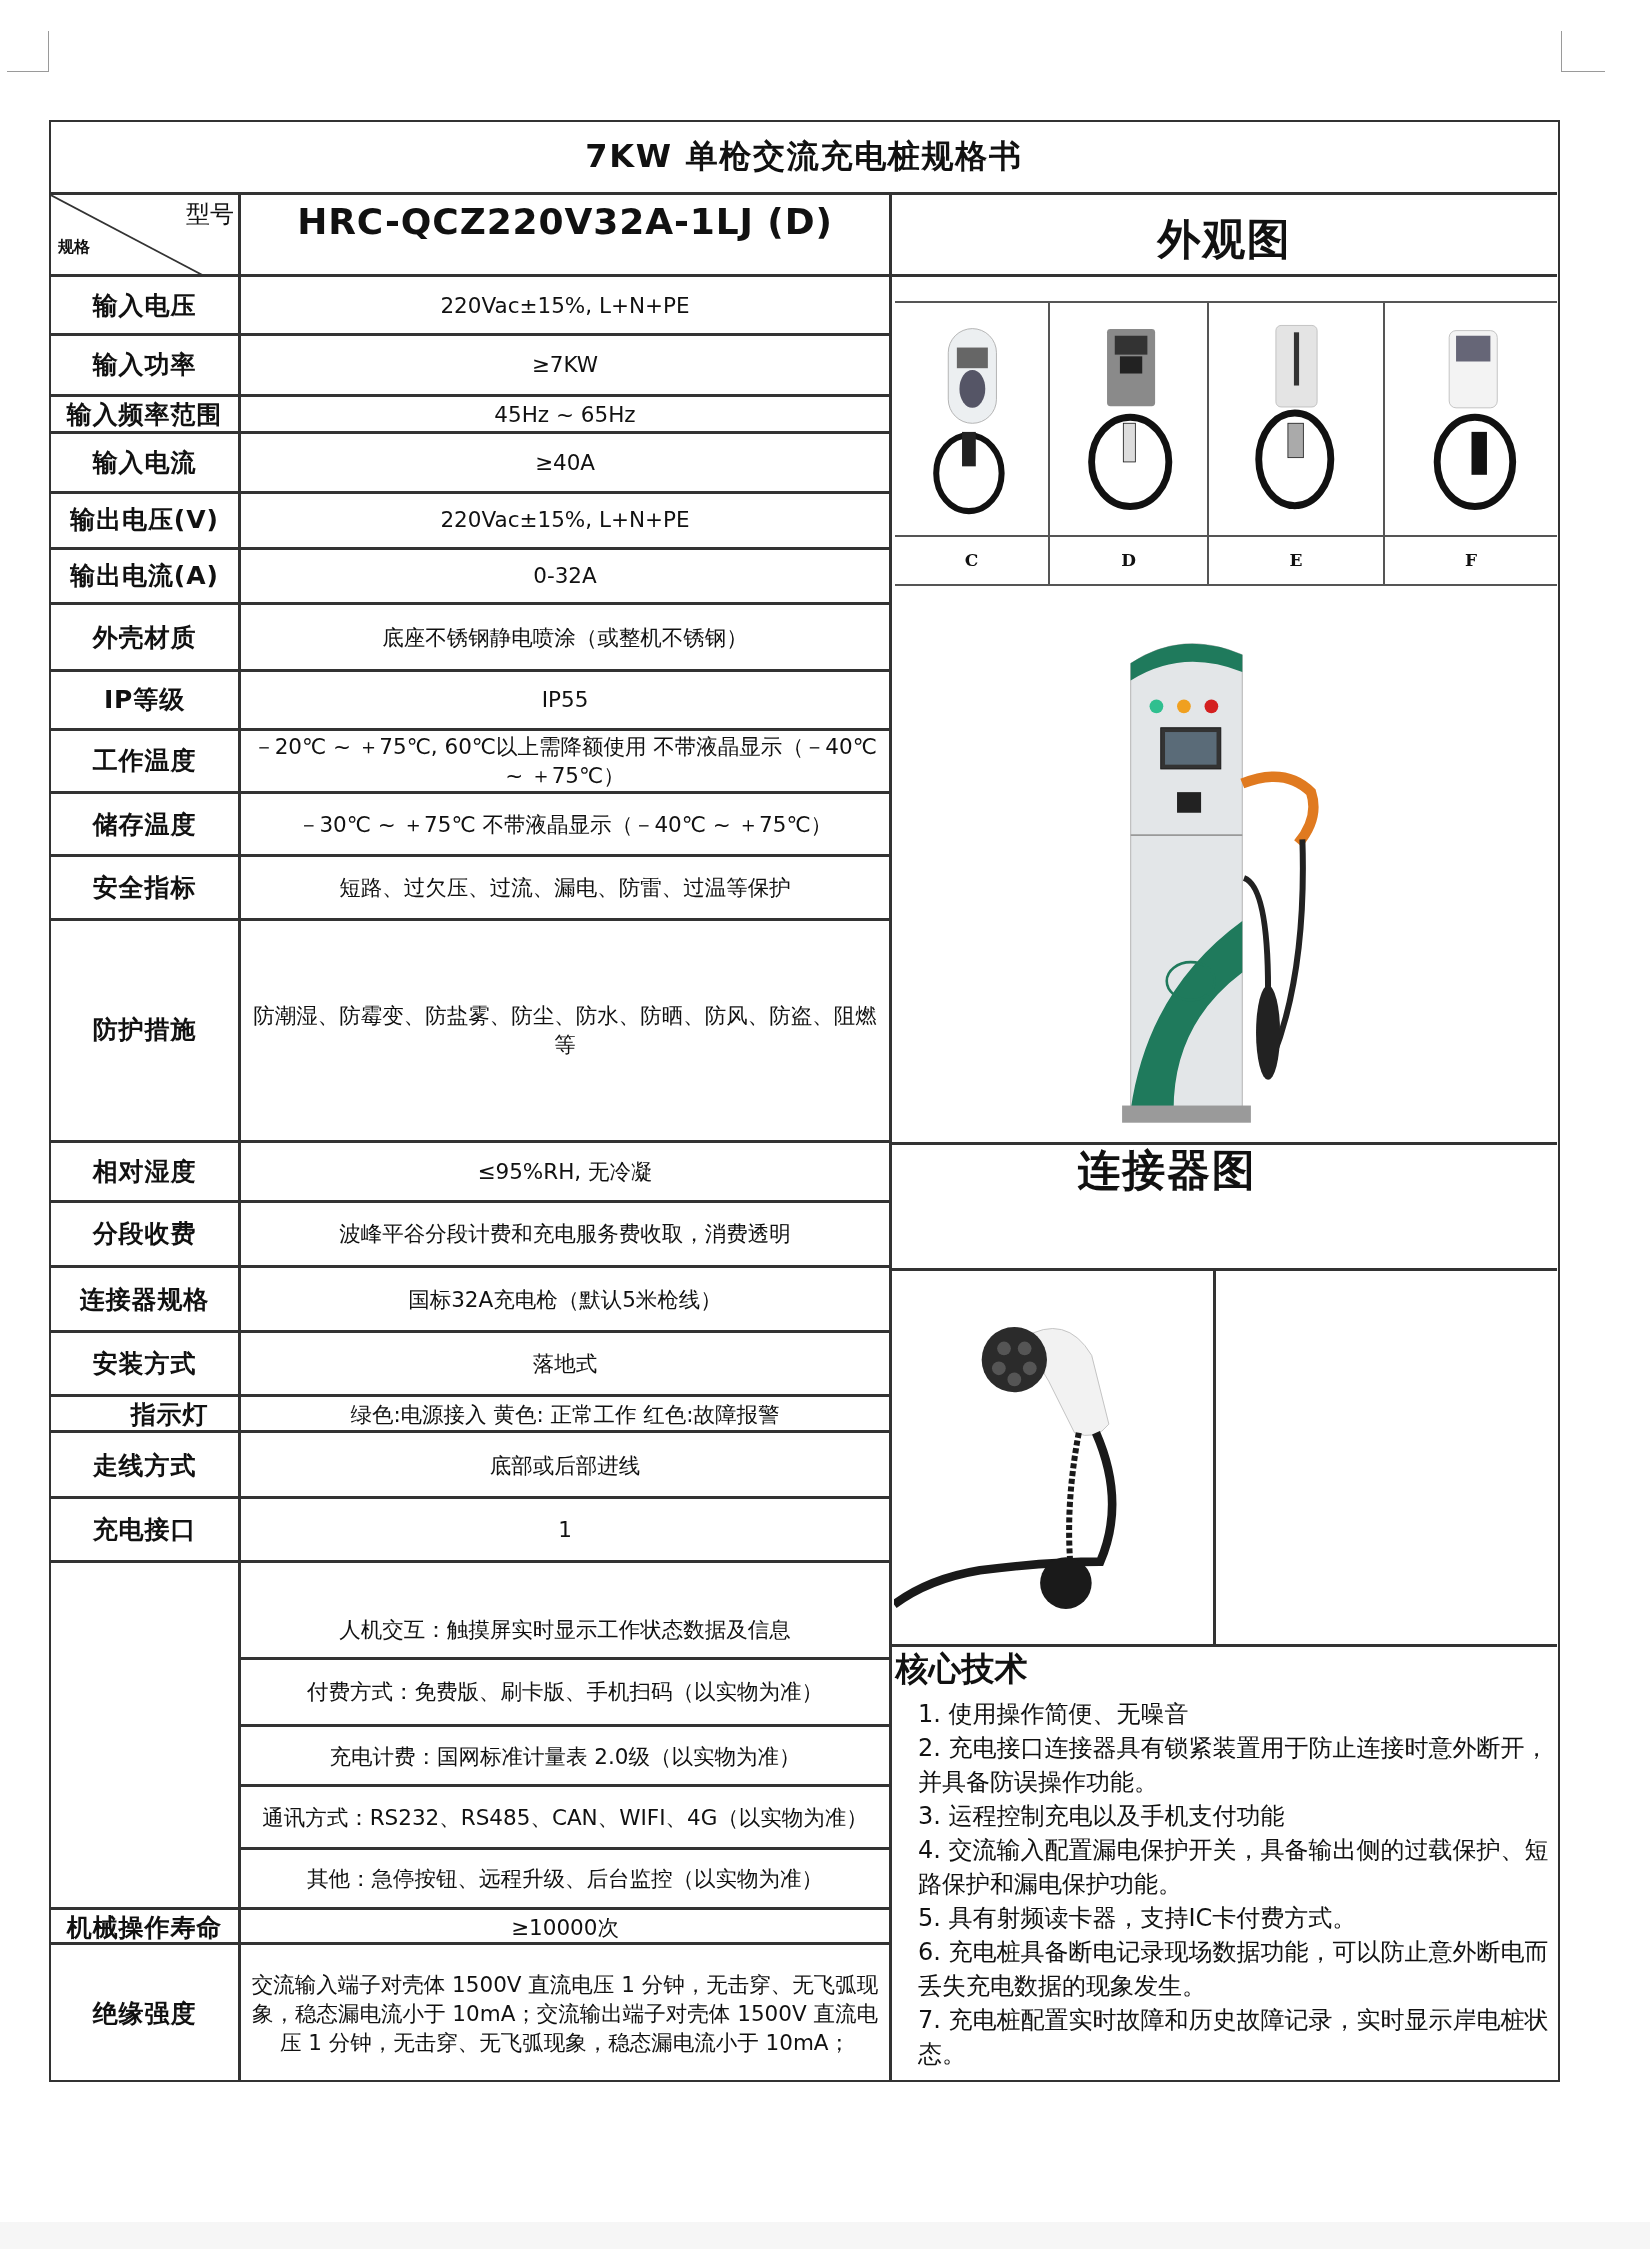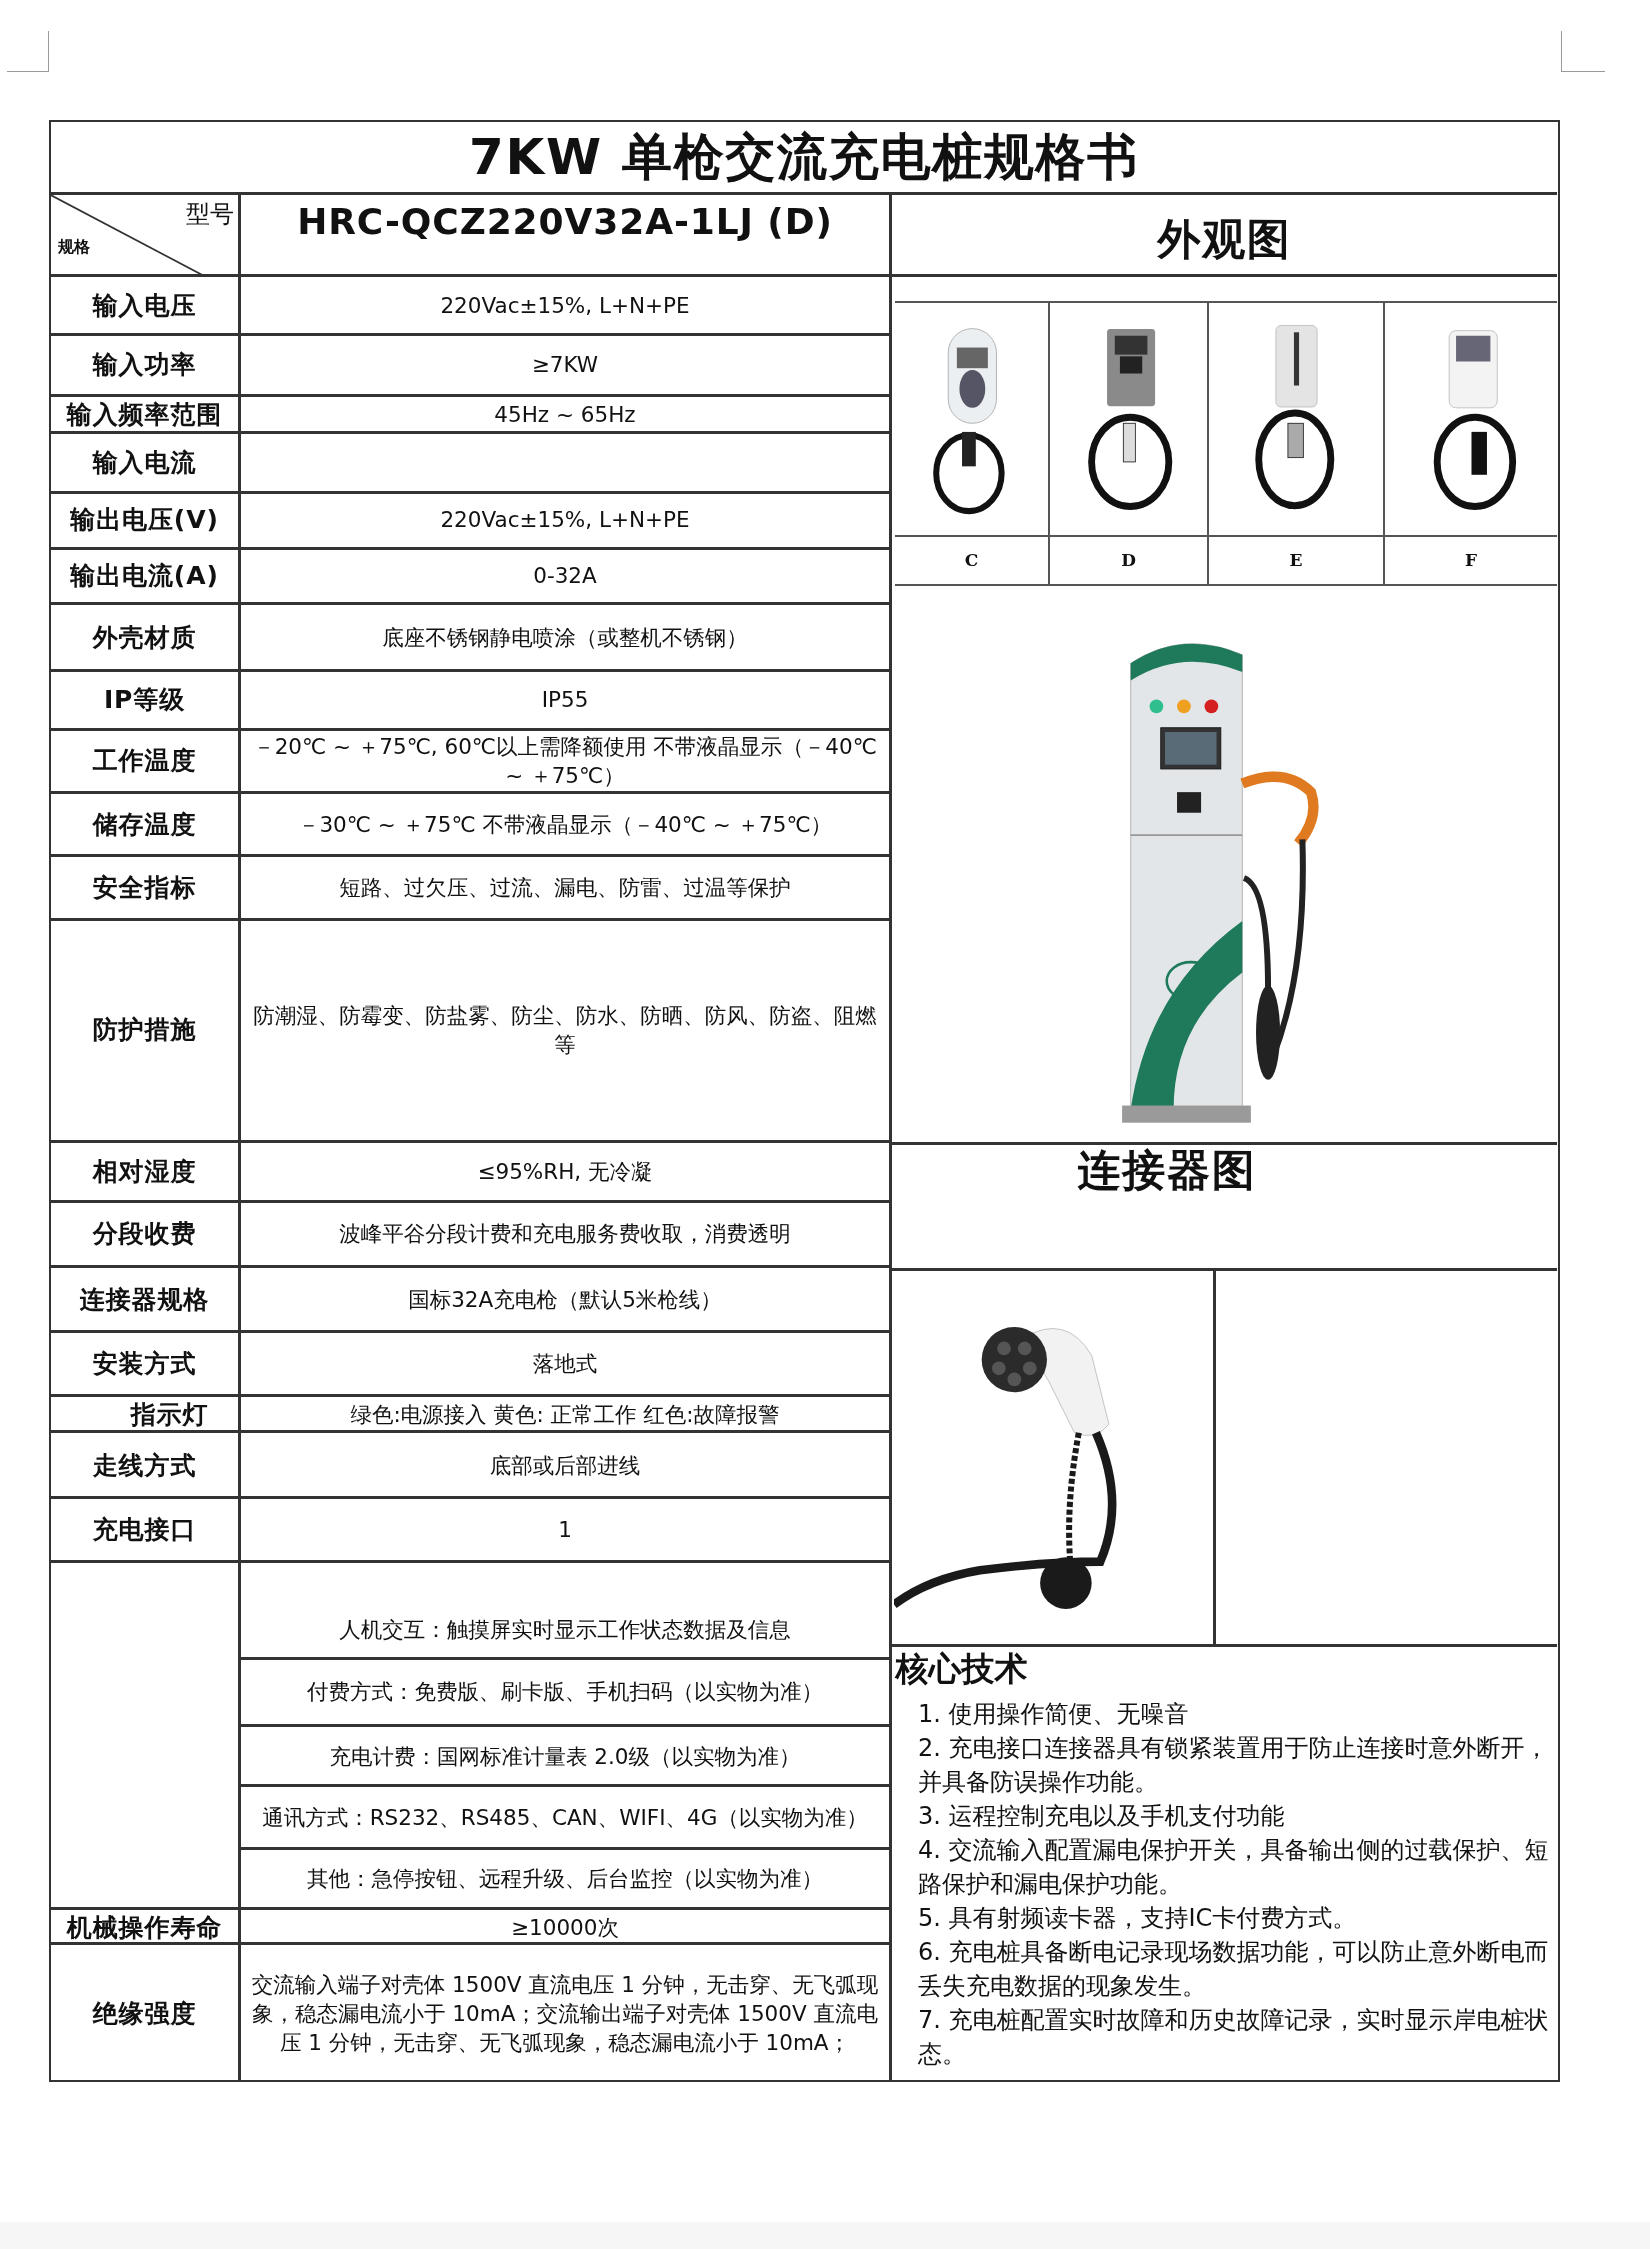--- a/index.html
+++ b/index.html
@@ -13,21 +13,21 @@
   .sheet { position:absolute; left:49px; top:120px; width:1511px; height:1962px;
            border:2.6px solid #333; box-sizing:border-box; }
   .hline, .vline { position:absolute; background:#333; }
   .hline { height:2.6px; }
   .vline { width:2.6px; }
 
   .cell { position:absolute; display:flex; align-items:center; justify-content:center;
           text-align:center; box-sizing:border-box; }
   .label { font-weight:bold; font-size:25px; letter-spacing:0.9px; }
   .value { font-size:21.5px; line-height:29px; padding:0 5.2px; }
-  .title { font-weight:bold; font-size:50px; letter-spacing:1.7px; }
+  .title { font-weight:bold; font-size:32px; letter-spacing:1.7px; }
   .model { font-weight:bold; font-size:36px; letter-spacing:0.9px; }
   .section-title { font-weight:bold; font-size:43px; letter-spacing:1.7px; }
 
   .diag { position:absolute; left:0; top:73px; width:190px; height:82px; }
   .diag-top { position:absolute; right:6.9px; top:3.4px; font-weight:normal; font-size:24px; }
   .diag-bot { position:absolute; left:6.9px; bottom:19px; font-weight:bold; font-size:16px; }
 
   .thumb-cell { position:absolute; display:flex; align-items:center; justify-content:center; }
   .thumb-label { position:absolute; display:flex; align-items:center; justify-content:center;
                  font-family:"DejaVu Serif","Liberation Serif",serif; font-weight:bold; font-size:17px; }
@@ -183,20 +183,21 @@
 <div class="cell label" style="left: 0px; top: 155px; width: 187px; height: 56px;">输入电压</div>
     <div class="cell value" style="left: 190px; top: 155px; width: 648px; height: 56px;">220Vac±15%, L+N+PE</div>
     <div class="hline" style="left: 0px; top: 211px; width: 838px;"></div>
     <div class="cell label" style="left: 0px; top: 213px; width: 187px; height: 59px;">输入功率</div>
     <div class="cell value" style="left: 190px; top: 213px; width: 648px; height: 59px;">≥7KW</div>
     <div class="hline" style="left: 0px; top: 272px; width: 838px;"></div>
     <div class="cell label" style="left: 0px; top: 275px; width: 187px; height: 34px;">输入频率范围</div>
     <div class="cell value" style="left: 190px; top: 275px; width: 648px; height: 34px;">45Hz ~ 65Hz</div>
     <div class="hline" style="left: 0px; top: 309px; width: 838px;"></div>
     <div class="cell label" style="left: 0px; top: 311px; width: 187px; height: 58px;">输入电流</div>
+    <div class="cell value" style="left: 190px; top: 311px; width: 648px; height: 58px;">≥40A</div>
     <div class="hline" style="left: 0px; top: 369px; width: 838px;"></div>
     <div class="cell label" style="left: 0px; top: 371px; width: 187px; height: 53px;">输出电压(V)</div>
     <div class="cell value" style="left: 190px; top: 371px; width: 648px; height: 53px;">220Vac±15%, L+N+PE</div>
     <div class="hline" style="left: 0px; top: 425px; width: 838px;"></div>
     <div class="cell label" style="left: 0px; top: 427px; width: 187px; height: 53px;">输出电流(A)</div>
     <div class="cell value" style="left: 190px; top: 427px; width: 648px; height: 53px;">0-32A</div>
     <div class="hline" style="left: 0px; top: 480px; width: 838px;"></div>
     <div class="cell label" style="left: 0px; top: 483px; width: 187px; height: 64px;">外壳材质</div>
     <div class="cell value" style="left: 190px; top: 483px; width: 648px; height: 64px;">底座不锈钢静电喷涂（或整机不锈钢）</div>
     <div class="hline" style="left: 0px; top: 547px; width: 838px;"></div>

